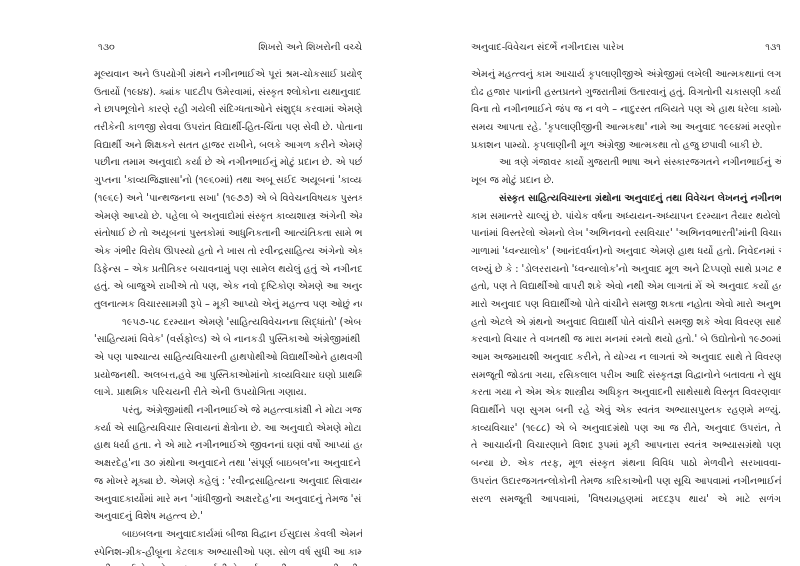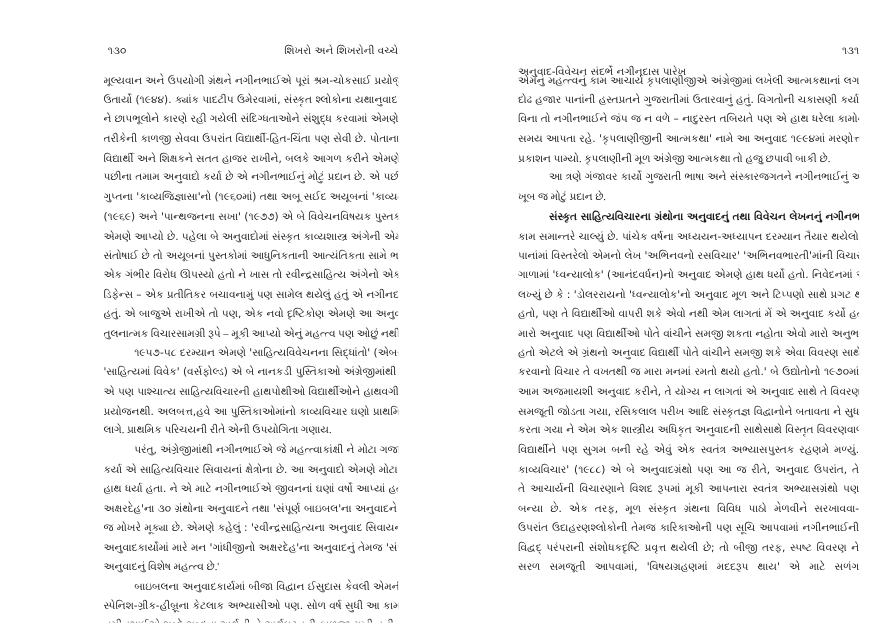--- a/index.html
+++ b/index.html
@@ -36,40 +36,40 @@
       right: 0;
       height: 14px;
       font-size: 9.5px;
       line-height: 14px;
       white-space: nowrap;
     }
     .running-head .folio { position: absolute; top: 0; }
     .running-head .title { position: absolute; top: 0; }
     .page.left .running-head .folio { left: 4px; }
     .page.left .running-head .title { right: 0; }
-    .page.right .running-head .title { left: 0; margin-top: 19px; }
+    .page.right .running-head .title { left: 0; }
     .page.right .running-head .folio { right: 0; }
 
     .body {
       position: absolute;
       top: 65px;
       left: 0;
       right: 0;
     }
     .line {
       display: block;
       height: 17.7px;
       line-height: 17.7px;
       font-size: 9.6px;
       white-space: nowrap;
       overflow: hidden;
       text-align: justify;
       text-align-last: justify;
     }
-    .line.last { text-align-last: left; font-family: Liberation Serif, serif; }
+    .line.last { text-align-last: left; }
     .line.indent { padding-left: 28px; }
     .line b { font-weight: bold; }
   </style>
 </head>
 <body>
 
 <div class="spread">
 
   <div class="page left">
     <div class="running-head">
@@ -132,20 +132,19 @@
       <span class="line">મારો અનુવાદ પણ વિદ્યાર્થીઓ પોતે વાંચીને સમજી શકતા નહોતા એવો મારો અનુભવ</span>
       <span class="line">હતો એટલે એ ગ્રંથનો અનુવાદ વિદ્યાર્થી પોતે વાંચીને સમજી શકે એવા વિવરણ સાથે</span>
       <span class="line">કરવાનો વિચાર તે વખતથી જ મારા મનમાં રમતો થયો હતો.' બે ઉદ્યોતોનો ૧૯૭૦માં</span>
       <span class="line">આમ અજમાયશી અનુવાદ કરીને, તે યોગ્ય ન લાગતાં એ અનુવાદ સાથે તે વિવરણ-</span>
       <span class="line">સમજૂતી જોડતા ગયા, રસિકલાલ પરીખ આદિ સંસ્કૃતજ્ઞ વિદ્વાનોને બતાવતા ને સુધારા</span>
       <span class="line">કરતા ગયા ને એમ એક શાસ્ત્રીય અધિકૃત અનુવાદની સાથેસાથે વિસ્તૃત વિવરણવાળું,</span>
       <span class="line">વિદ્યાર્થીને પણ સુગમ બની રહે એવું એક સ્વતંત્ર અભ્યાસપુસ્તક રહણમે મળ્યું.</span>
       <span class="line">કાવ્યવિચાર' (૧૯૮૮) એ બે અનુવાદગ્રંથો પણ આ જ રીતે, અનુવાદ ઉપરાંત, તે</span>
       <span class="line">તે આચાર્યની વિચારણાને વિશદ રૂપમાં મૂકી આપનારા સ્વતંત્ર અભ્યાસગ્રંથો પણ</span>
       <span class="line">બન્યા છે. એક તરફ, મૂળ સંસ્કૃત ગ્રંથના વિવિધ પાઠો મેળવીને સરખાવવા-</span>
-      <span class="line">ઉપરાંત ઉદાહરણશ્લોકોની તેમજ કારિકાઓની પણ સૂચિ આપવામાં નગીનભાઈની</span>
-      <span class="line">વિદ્વદ્ પરંપરાની સંશોધકદૃષ્ટિ પ્રવૃત્ત થયેલી છે; તો બીજી તરફ, સ્પષ્ટ વિવરણ ને</span>
+      <span class="line">ઉપરાંત ઉદારજગતન્લોકોની તેમજ કારિકાઓની પણ સૂચિ આપવામાં નગીનભાઈની</span>
       <span class="line">સરળ સમજૂતી આપવામાં, 'વિષયગ્રહણમાં મદદરૂપ થાય' એ માટે સળંગ</span>
 
     </div>
   </div>
 
 </div>
 
 </body></html>

